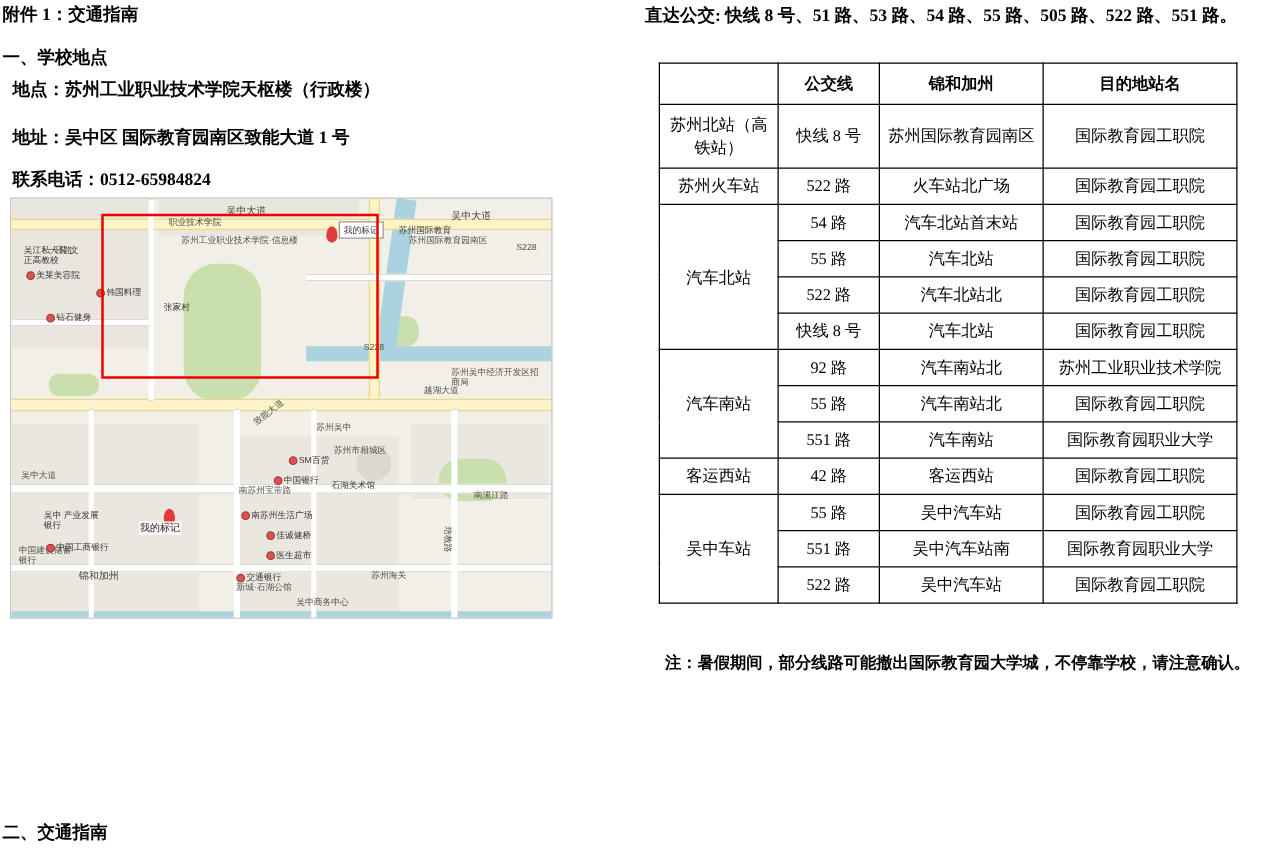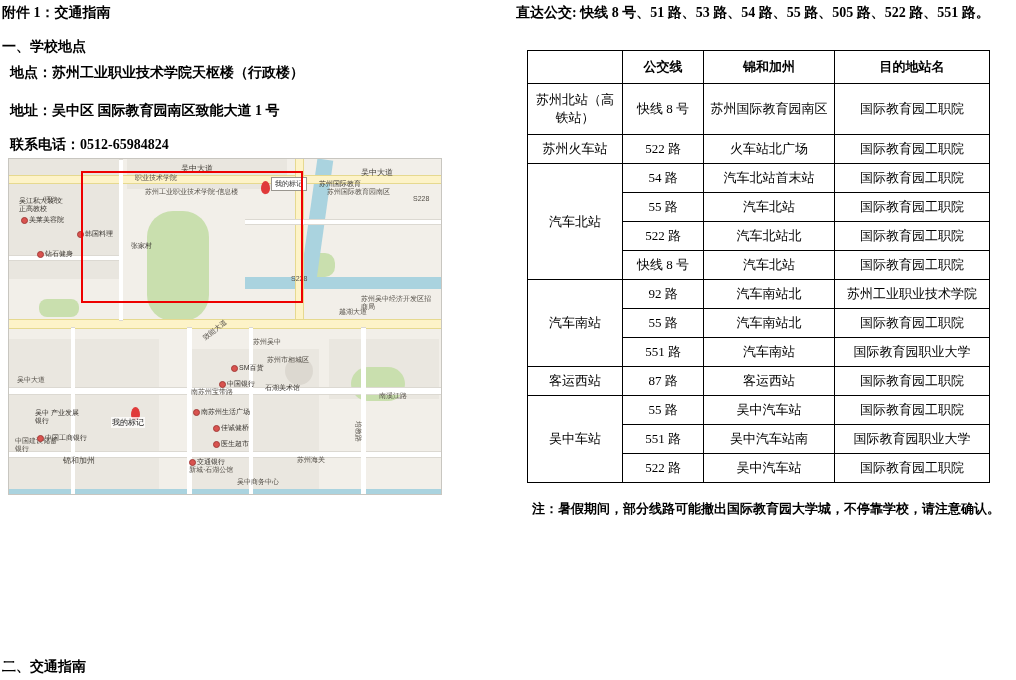--- a/index.html
+++ b/index.html
@@ -221,21 +221,21 @@
   table.bus-table td {
     height: 24px;
   }
   .col-a { width: 88px; }
   .col-b { width: 74px; }
   .col-c { width: 124px; }
   .col-d { width: 148px; }
   .note {
     position: absolute;
     left: 16px;
-    top: 500px;
+    top: 521px;
     font-weight: bold;
     font-size: 13px;
     white-space: nowrap;
   }
 </style>
 </head>
 <body>
 
 <div class="page">
 
@@ -396,21 +396,21 @@
           <td>汽车南站北</td>
           <td>国际教育园工职院</td>
         </tr>
         <tr>
           <td>551 路</td>
           <td>汽车南站</td>
           <td>国际教育园职业大学</td>
         </tr>
         <tr>
           <td rowspan="1">客运西站</td>
-          <td>87 路</td>
+          <td>42 路</td>
           <td>客运西站</td>
           <td>国际教育园工职院</td>
         </tr>
         <tr>
           <td rowspan="3">吴中车站</td>
           <td>55 路</td>
           <td>吴中汽车站</td>
           <td>国际教育园工职院</td>
         </tr>
         <tr>

